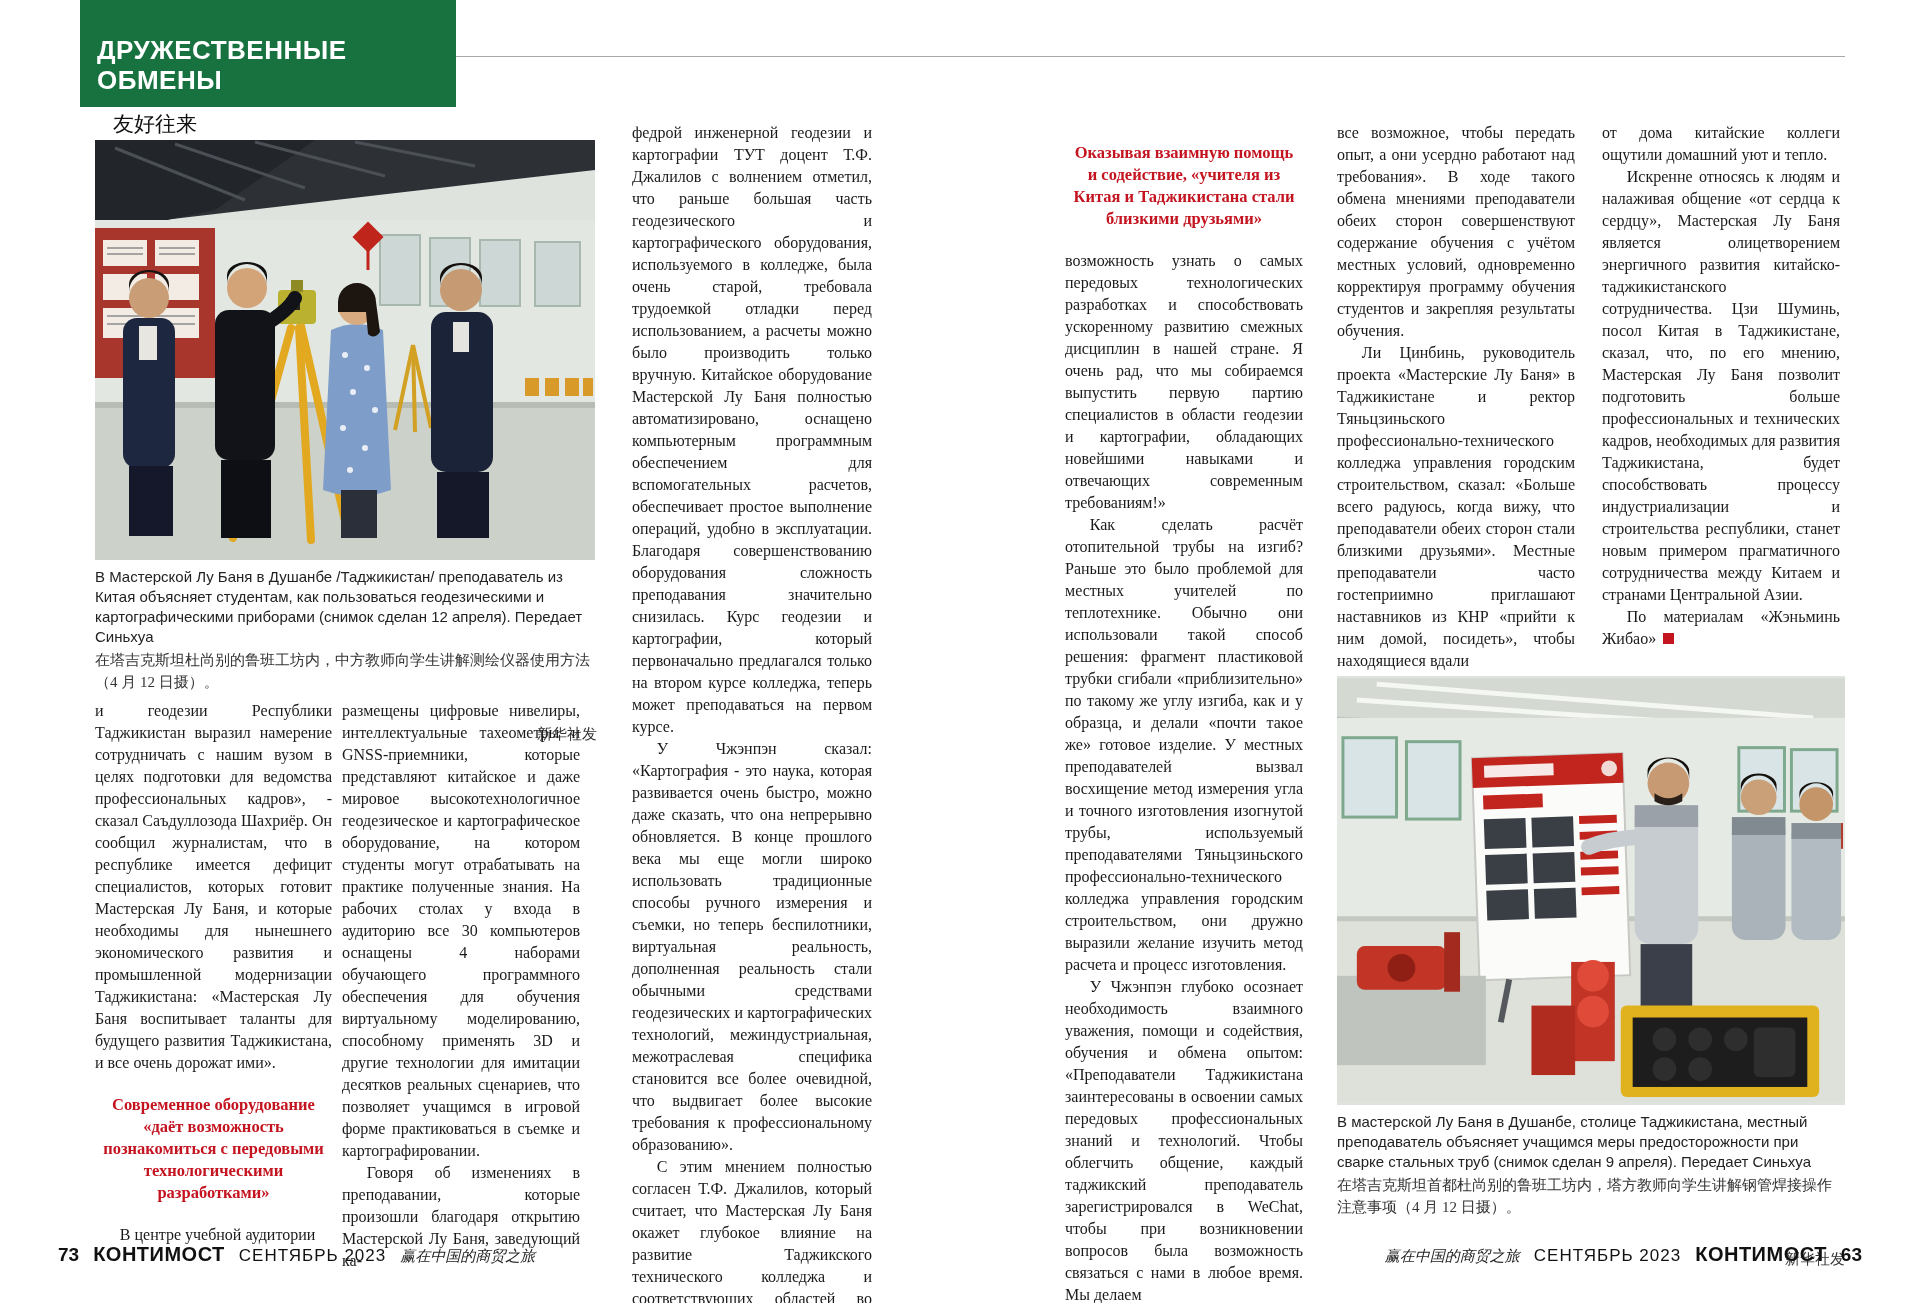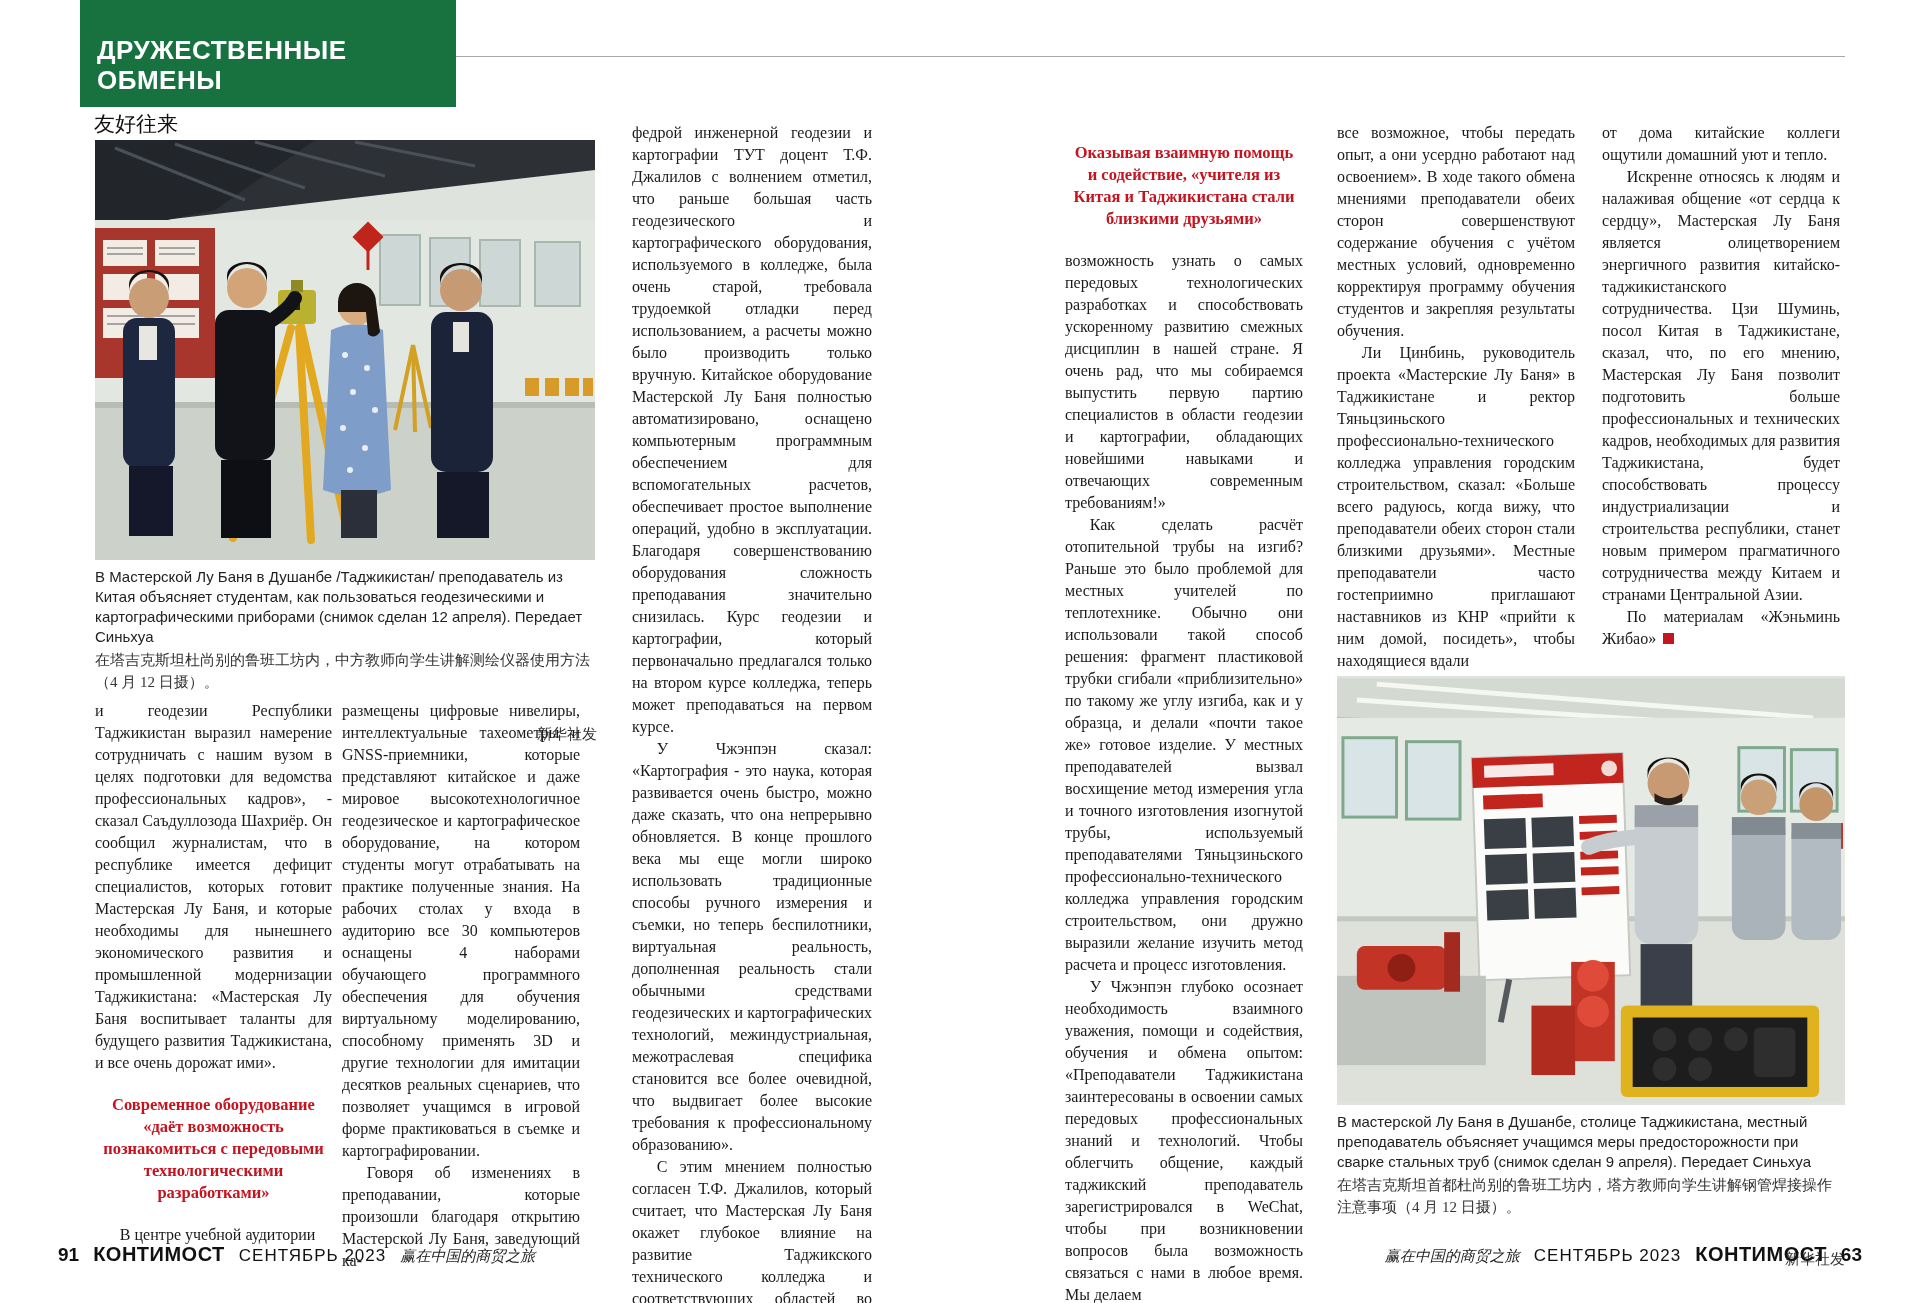--- a/index.html
+++ b/index.html
@@ -21,21 +21,21 @@
   }
   .kicker-title{
     font-family:"Liberation Sans",sans-serif;font-weight:bold;color:#ffffff;
     font-size:26px;line-height:30px;letter-spacing:.5px;
     padding:0 16px 12px 17px;text-transform:uppercase;
   }
   .kicker-rule{
     position:absolute;left:456px;top:56px;width:1389px;height:1px;background:#a9a9a9;
   }
   .kicker-zh{
-    position:absolute;left:94px;top:110px;
+    position:absolute;left:113px;top:110px;
     font-family:"Liberation Sans",sans-serif;font-size:21px;color:#111;
   }
   
   .photo{position:absolute;overflow:hidden;background:#dfe3df;}
   .photo svg{display:block;width:100%;height:100%;}
   .photo-left{left:95px;top:140px;width:500px;height:420px;}
   .photo-right{left:1337px;top:676px;width:508px;height:429px;}
   
   .caption{position:absolute;font-family:"Liberation Sans",sans-serif;}
   .caption-left{left:95px;top:567px;width:502px;}
@@ -220,21 +220,21 @@
       <p class="blk paragraph">У Чжэнпэн сказал: «Картография - это наука, которая развивается очень быстро, можно даже сказать, что она непрерывно обновляется. В конце прошлого века мы еще могли широко использовать традиционные способы ручного измерения и съемки, но теперь беспилотники, виртуальная реальность, дополненная реальность стали обычными средствами геодезических и картографических технологий, межиндустриальная, межотраслевая специфика становится все более очевидной, что выдвигает более высокие требования к профессиональному образованию».</p>
       <p class="blk paragraph">С этим мнением полностью согласен Т.Ф. Джалилов, который считает, что Мастерская Лу Баня окажет глубокое влияние на развитие Таджикского технического колледжа и соответствующих областей во всем Таджикистане. «У нас есть</p>
     </div>
   <div class="col col-d">
       <p class="blk heading">Оказывая взаимную помощь и содействие, «учителя из Китая и Таджикистана стали близкими друзьями»</p>
       <p class="blk continuation">возможность узнать о самых передовых технологических разработках и способствовать ускоренному развитию смежных дисциплин в нашей стране. Я очень рад, что мы собираемся выпустить первую партию специалистов в области геодезии и картографии, обладающих новейшими навыками и отвечающих современным требованиям!»</p>
       <p class="blk paragraph">Как сделать расчёт отопительной трубы на изгиб? Раньше это было проблемой для местных учителей по теплотехнике. Обычно они использовали такой способ решения: фрагмент пластиковой трубки сгибали «приблизительно» по такому же углу изгиба, как и у образца, и делали «почти такое же» готовое изделие. У местных преподавателей вызвал восхищение метод измерения угла и точного изготовления изогнутой трубы, используемый преподавателями Тяньцзиньского профессионально-технического колледжа управления городским строительством, они дружно выразили желание изучить метод расчета и процесс изготовления.</p>
       <p class="blk paragraph">У Чжэнпэн глубоко осознает необходимость взаимного уважения, помощи и содействия, обучения и обмена опытом: «Преподаватели Таджикистана заинтересованы в освоении самых передовых профессиональных знаний и технологий. Чтобы облегчить общение, каждый таджикский преподаватель зарегистрировался в WeChat, чтобы при возникновении вопросов была возможность связаться с нами в любое время. Мы делаем</p>
     </div>
   <div class="col col-e">
-      <p class="blk continuation">все возможное, чтобы передать опыт, а они усердно работают над освоением». В ходе такого обмена мнениями преподаватели обеих сторон совершенствуют содержание обучения с учётом местных условий, одновременно корректируя программу обучения студентов и закрепляя результаты обучения.</p>
+      <p class="blk continuation">все возможное, чтобы передать опыт, а они усердно работают над требования». В ходе такого обмена мнениями преподаватели обеих сторон совершенствуют содержание обучения с учётом местных условий, одновременно корректируя программу обучения студентов и закрепляя результаты обучения.</p>
       <p class="blk paragraph">Ли Цинбинь, руководитель проекта «Мастерские Лу Баня» в Таджикистане и ректор Тяньцзиньского профессионально-технического колледжа управления городским строительством, сказал: «Больше всего радуюсь, когда вижу, что преподаватели обеих сторон стали близкими друзьями». Местные преподаватели часто гостеприимно приглашают наставников из КНР «прийти к ним домой, посидеть», чтобы находящиеся вдали</p>
     </div>
   <div class="col col-f">
       <p class="blk continuation">от дома китайские коллеги ощутили домашний уют и тепло.</p>
       <p class="blk paragraph">Искренне относясь к людям и налаживая общение «от сердца к сердцу», Мастерская Лу Баня является олицетворением энергичного развития китайско-таджикистанского сотрудничества. Цзи Шуминь, посол Китая в Таджикистане, сказал, что, по его мнению, Мастерская Лу Баня позволит подготовить больше профессиональных и технических кадров, необходимых для развития Таджикистана, будет способствовать процессу индустриализации и строительства республики, станет новым примером прагматичного сотрудничества между Китаем и странами Центральной Азии.</p>
       <p class="blk paragraph_end">По материалам «Жэньминь Жибао»<span class="end-mark"></span></p>
     </div>
 
   <div class="photo photo-right">
     <svg viewBox="0 0 512 428">
@@ -339,21 +339,21 @@
     </svg>
   </div>
 
   <div class="caption caption-right">
     <div class="caption-ru">В мастерской Лу Баня в Душанбе, столице Таджикистана, местный преподаватель объясняет учащимся меры предосторожности при сварке стальных труб (снимок сделан 9 апреля). Передает Синьхуа</div>
     <div class="caption-zh">在塔吉克斯坦首都杜尚别的鲁班工坊内，塔方教师向学生讲解钢管焊接操作注意事项（4 月 12 日摄）。</div>
     <div class="caption-credit">新华社发</div>
   </div>
 
   <div class="footer footer-left">
-    <span class="page-num">91</span>
+    <span class="page-num">73</span>
     <span class="mag-name">КОНТИМОСТ</span>
     <span class="issue">СЕНТЯБРЬ 2023</span>
     <span class="tagline-zh">赢在中国的商贸之旅</span>
   </div>
   <div class="footer footer-right">
     <span class="tagline-zh">赢在中国的商贸之旅</span>
     <span class="issue">СЕНТЯБРЬ 2023</span>
     <span class="mag-name">КОНТИМОСТ</span>
     <span class="page-num">63</span>
   </div>

